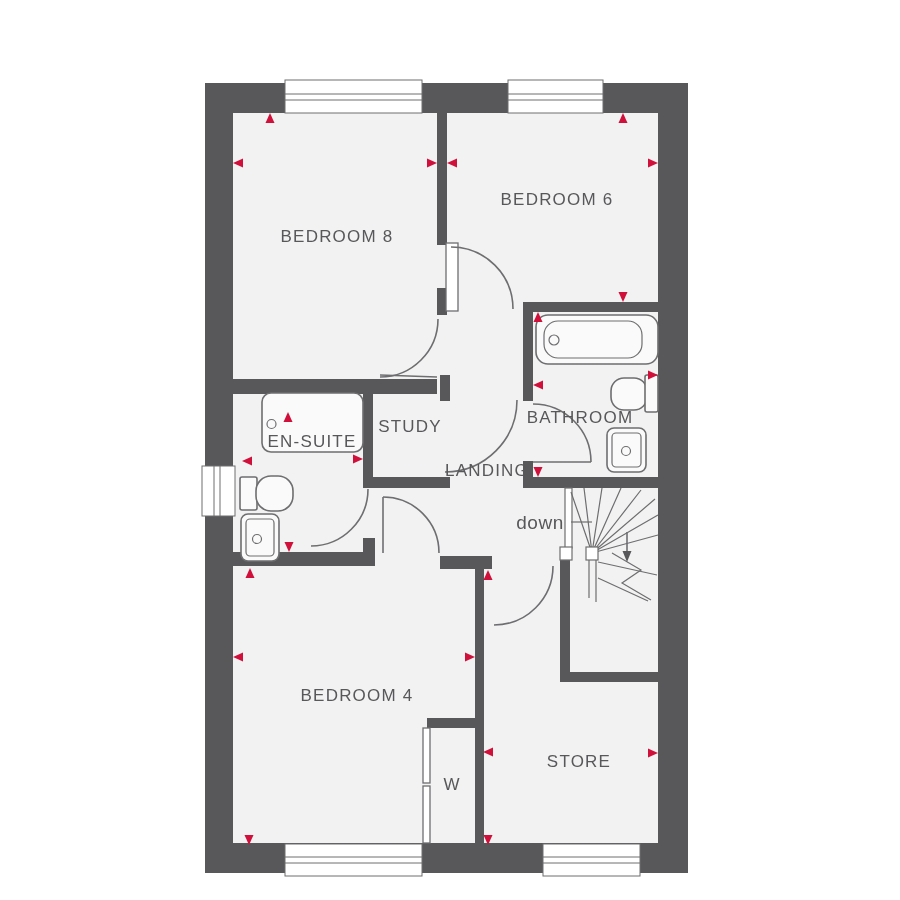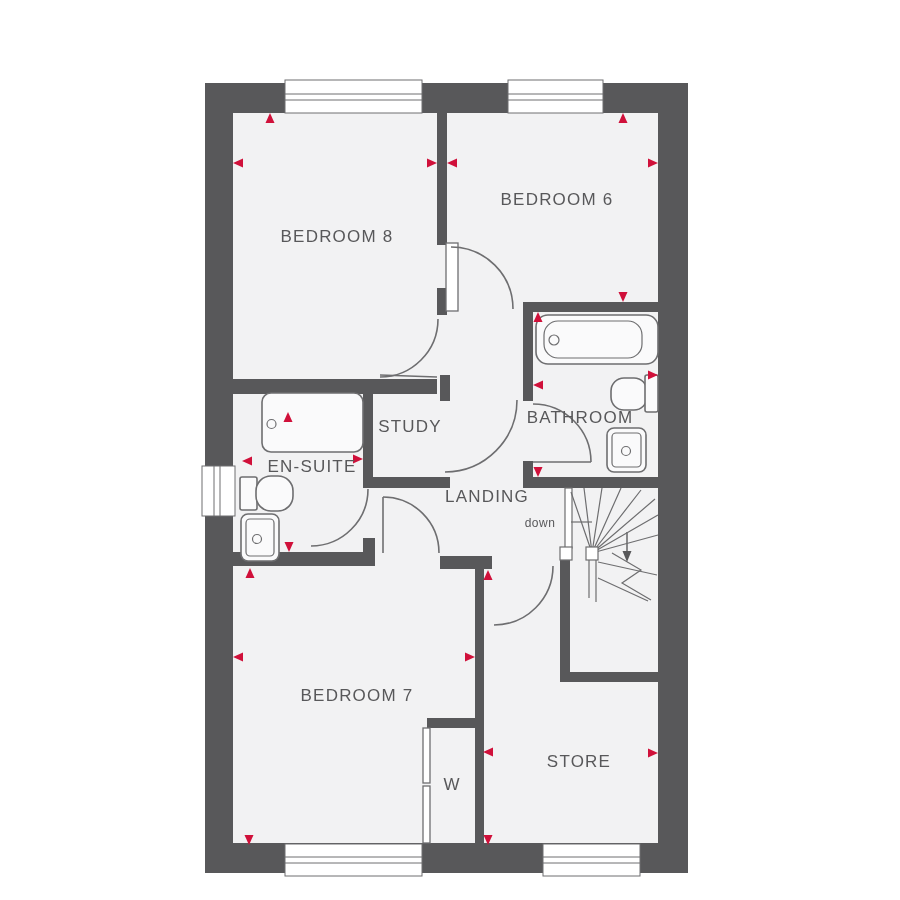--- a/index.html
+++ b/index.html
@@ -18,21 +18,21 @@
   .fxi{fill:none;stroke:var(--line);stroke-width:1.2;}
   .arc{fill:none;stroke:var(--line);stroke-width:1.6;}
   .leaf{fill:#ffffff;stroke:var(--line);stroke-width:1.3;}
   .stair{fill:none;stroke:var(--line);stroke-width:1.2;}
   .stairfill{fill:#ffffff;stroke:var(--line);stroke-width:1.2;}
   .mk{fill:var(--marker);stroke:none;}
   .darr{fill:var(--wall);}
   .room-label{position:absolute;transform:translate(-50%,-50%);
       color:var(--text);font-size:17px;letter-spacing:1.2px;white-space:nowrap;
       font-weight:normal;}
-  .room-label.small{font-size:12px;letter-spacing:.5px;}
+  .room-label.small{font-size:19px;letter-spacing:.5px;}
 </style>
 </head>
 <body>
 
 <div id="plan">
 
   <svg width="900" height="900" viewBox="0 0 900 900">
 
     <rect class="floor" x="205" y="83" width="483" height="790"></rect>
 
@@ -185,19 +185,19 @@
       <polygon class="mk" points="488,845 483.5,835 492.5,835"></polygon>
       <polygon class="mk" points="488,570 483.5,580 492.5,580"></polygon>
       <polygon class="mk" points="658,753 648,748.5 648,757.5"></polygon>
     </g>
   </svg>
 
   <div class="room-label" style="left:337px;top:237px">BEDROOM 8</div>
   <div class="room-label" style="left:557px;top:200px">BEDROOM 6</div>
   <div class="room-label" style="left:580px;top:418px">BATHROOM</div>
   <div class="room-label" style="left:410px;top:427px">STUDY</div>
-  <div class="room-label" style="left:312px;top:467px">EN-SUITE</div>
-  <div class="room-label" style="left:487px;top:497px">LANDING</div>
+  <div class="room-label" style="left:312px;top:442px">EN-SUITE</div>
+  <div class="room-label" style="left:487px;top:471px">LANDING</div>
   <div class="room-label small" style="left:540px;top:523px">down</div>
-  <div class="room-label" style="left:357px;top:696px">BEDROOM 7</div>
+  <div class="room-label" style="left:357px;top:696px">BEDROOM 4</div>
   <div class="room-label" style="left:452px;top:785px">W</div>
   <div class="room-label" style="left:579px;top:762px">STORE</div>
 </div>
 
 </body></html>

